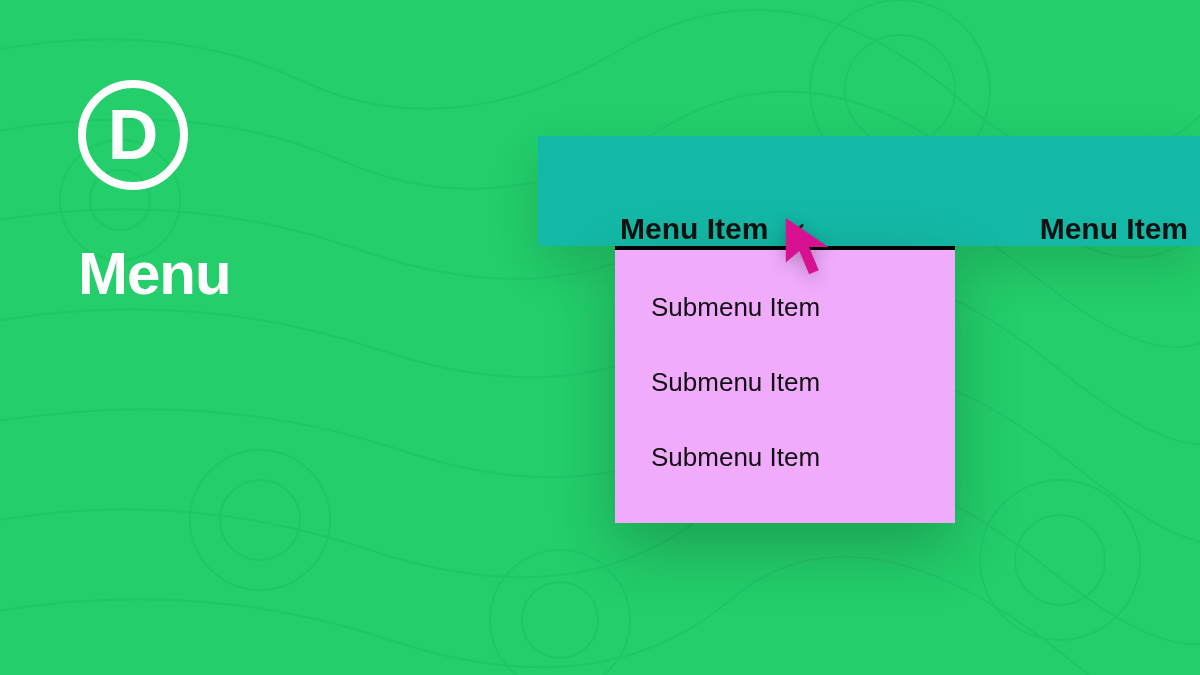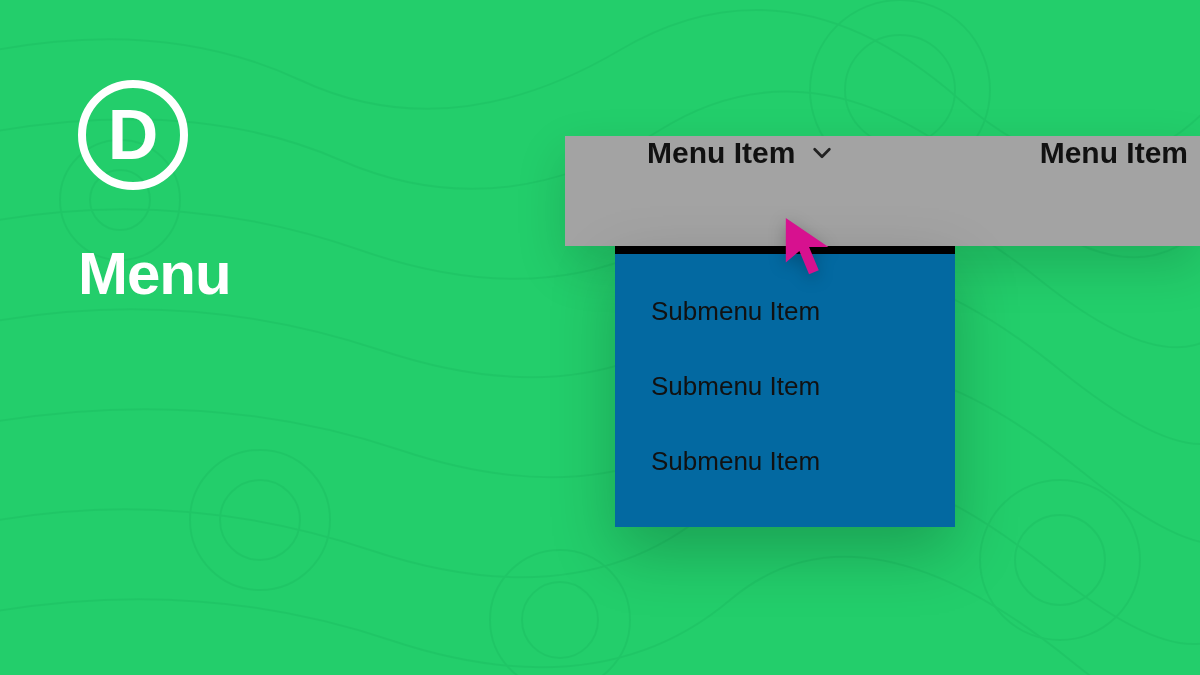--- a/index.html
+++ b/index.html
@@ -25,34 +25,34 @@
   }
   .logo-letter {
     color: #ffffff; font-size: 70px; font-weight: 700; line-height: 1;
     font-family: "Segoe UI", Arial, sans-serif;
   }
   .title {
     color: #ffffff; font-size: 60px; font-weight: 800; line-height: 1.08;
     margin-top: 52px; letter-spacing: -1px;
   }
   .menu-area {
-    position: absolute; top: 136px; left: 565px; right: 0; height: 110px;
-    background: #a3a3a3; box-shadow: 0 20px 50px rgba(0,0,0,0.15);
-    display: flex; align-items: flex-start;
+    position: absolute; top: 136px; left: 538px; right: 0; height: 110px;
+    background: #14b8a6; box-shadow: 0 20px 50px rgba(0,0,0,0.15);
+    display: flex; align-items: flex-end;
   }
   .menu-item {
     font-size: 30px; font-weight: 800; color: #111; display: flex;
     align-items: center; gap: 16px; cursor: pointer;
   }
   .menu-item.first { margin-left: 82px; }
   .menu-item.second { margin-left: auto; margin-right: 12px; }
   .chevron svg { width: 22px; height: 22px; display: block; }
   .submenu {
     position: absolute; top: 246px; left: 615px; width: 340px;
-    background: #0369a1; border-top: 8px solid #000000;
+    background: #f0abfc; border-top: 4px solid #000000;
     box-shadow: 0 25px 60px rgba(0,0,0,0.22);
     padding: 20px 0 28px 0;
   }
   .submenu-item {
     font-size: 26px; font-weight: 500; color: #111;
     padding: 22px 36px; cursor: pointer;
   }
   .cursor {
     position: absolute; top: 214px; left: 780px; z-index: 10;
     pointer-events: none;

